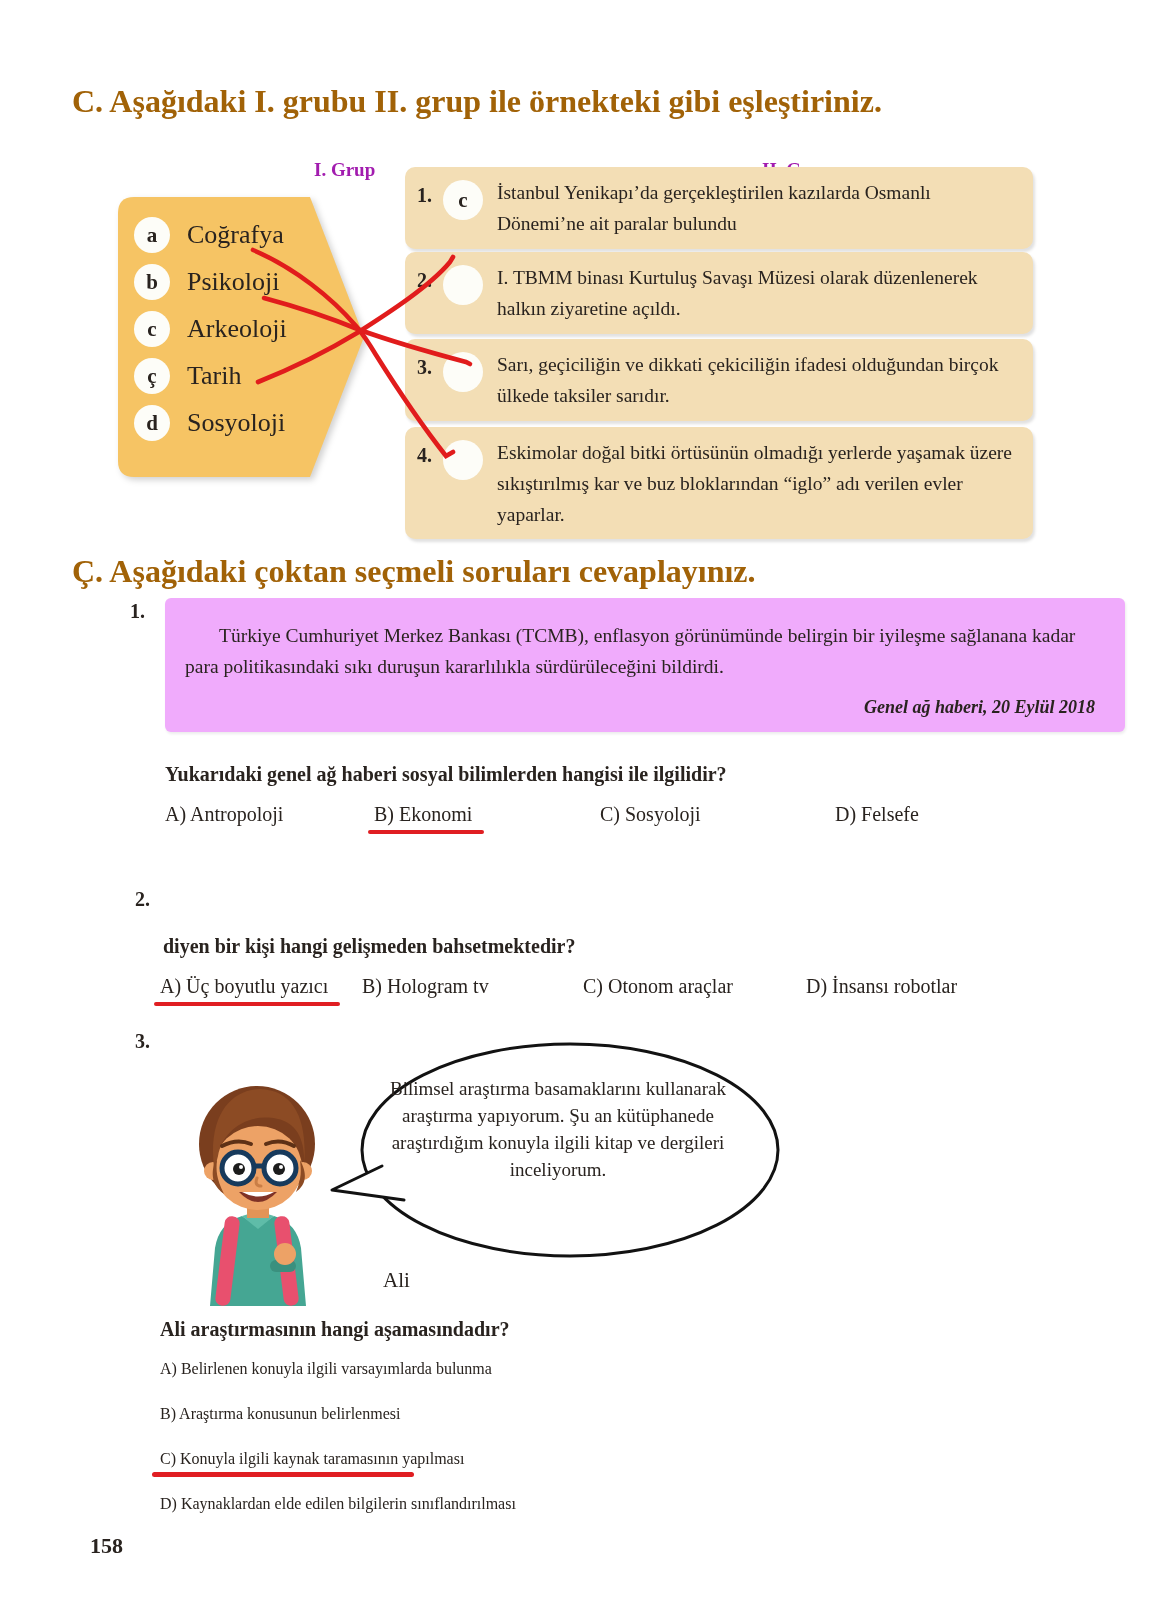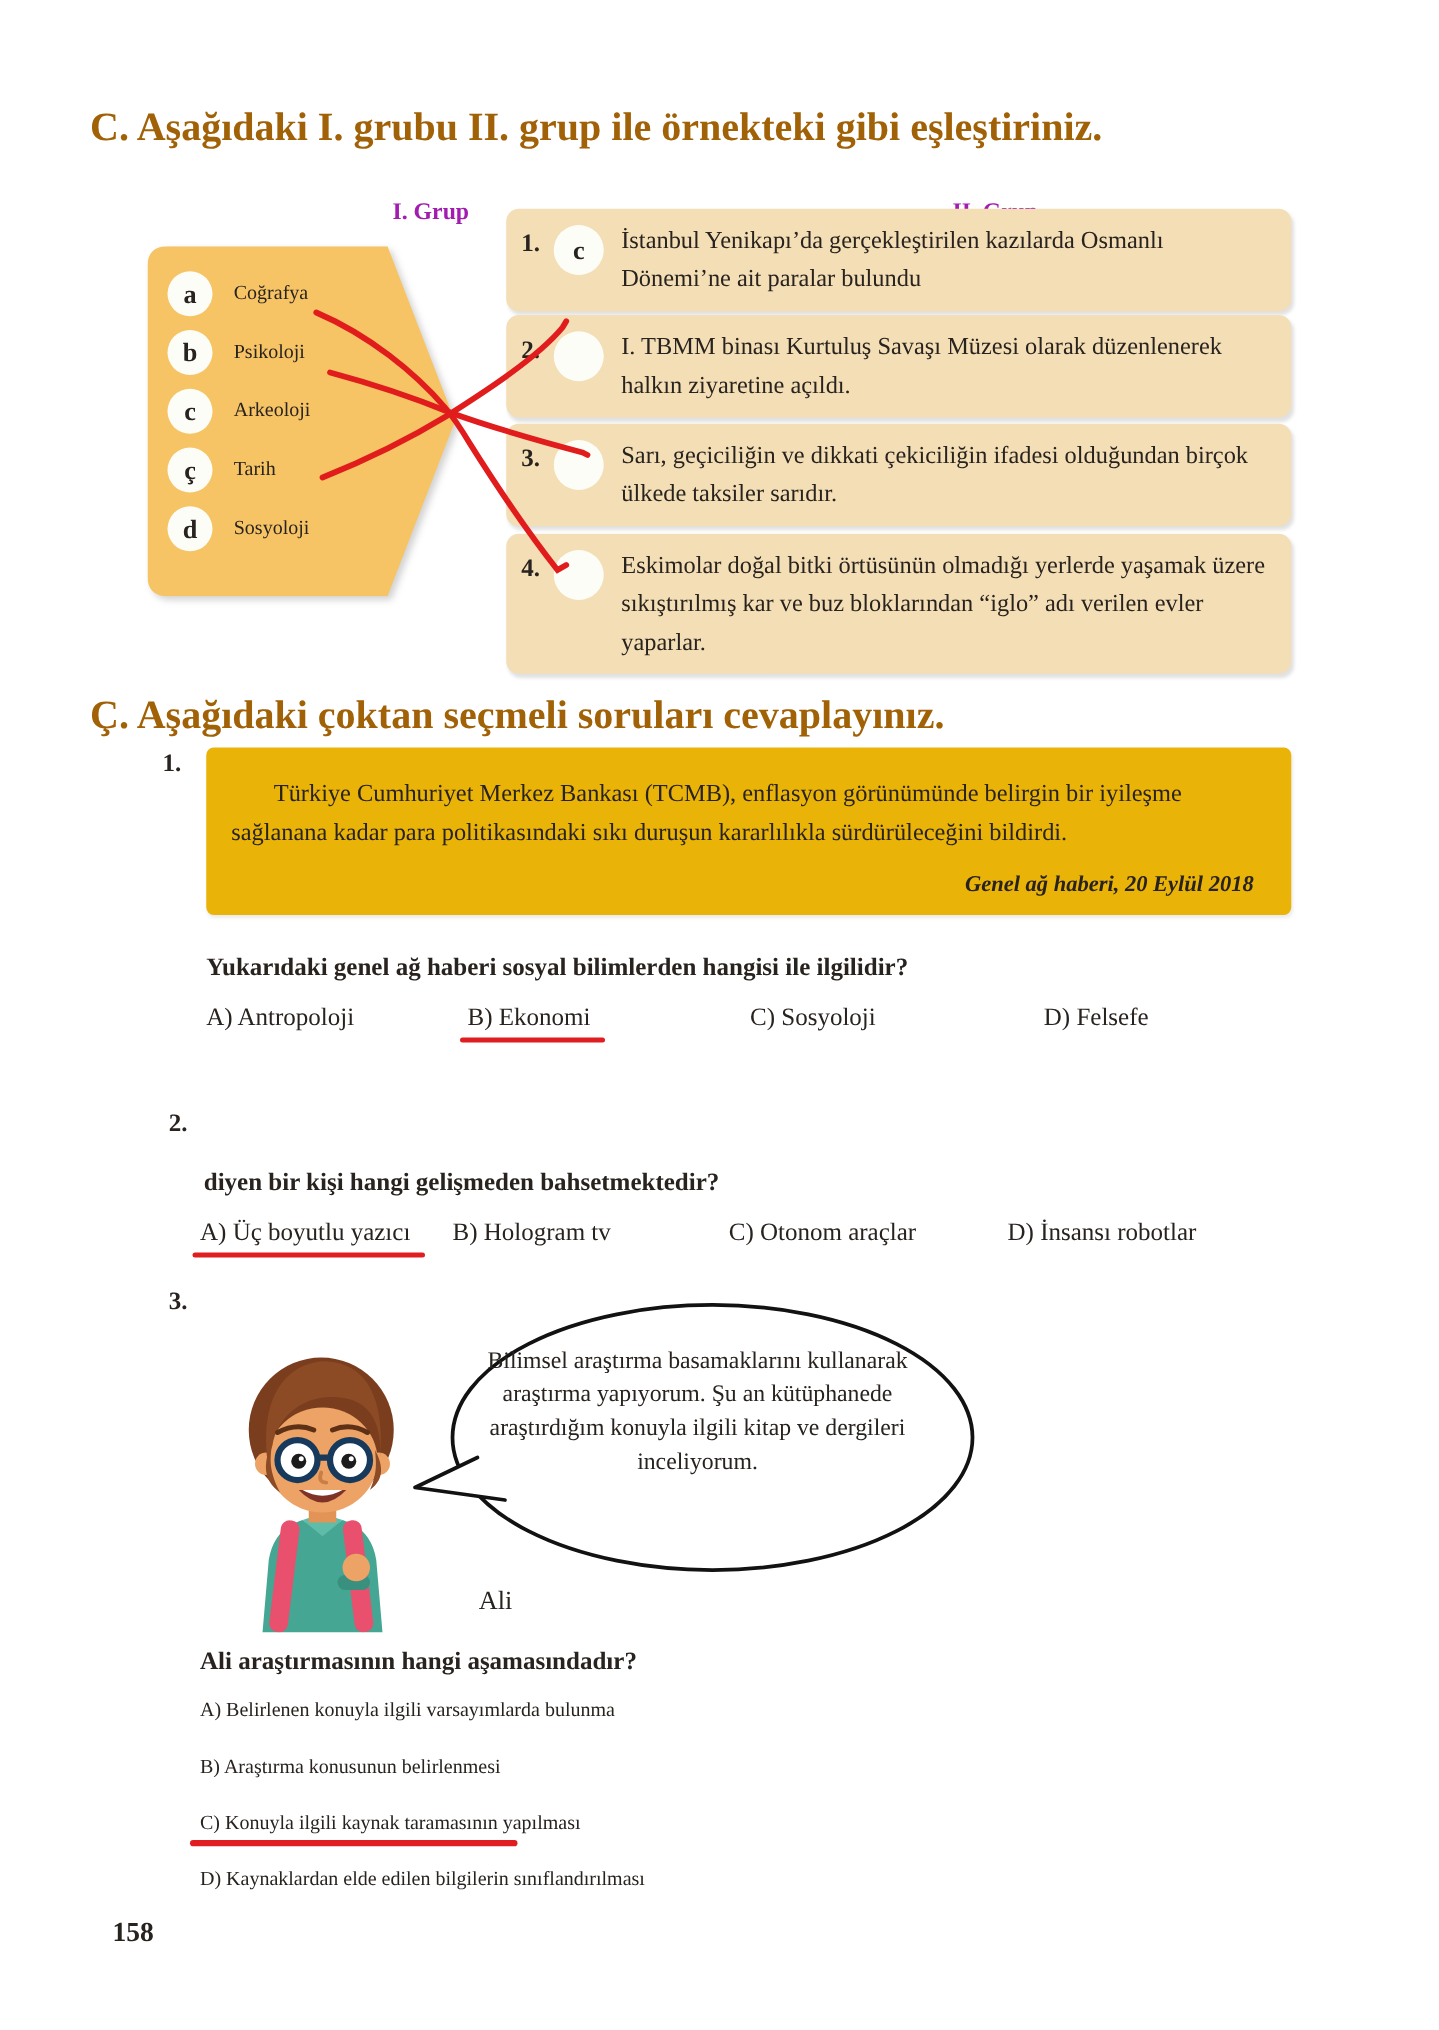--- a/index.html
+++ b/index.html
@@ -8,31 +8,31 @@
 
   
   .sec-heading{position:absolute;left:72px;font-weight:bold;font-size:32px;color:#a16207;}
   .grp-title{position:absolute;top:123px;font-weight:bold;font-size:19px;color:#a21caf;margin-top:36px;}
 
   
   .g1-panel{position:absolute;left:118px;top:197px;width:246px;height:280px;filter:drop-shadow(3px 3px 3px rgba(0,0,0,0.18));}
   .g1-items{position:absolute;left:134px;top:212px;width:200px;}
   .g1-row{display:flex;align-items:center;height:46px;margin-bottom:1px;}
   .g1-badge{width:36px;height:36px;border-radius:50%;background:#fdfdf8;display:flex;align-items:center;justify-content:center;font-weight:bold;font-size:21px;flex:0 0 36px;}
-  .g1-label{margin-left:17px;font-size:16px;}
+  .g1-label{margin-left:17px;font-size:26px;}
 
   
   .g2-item{position:absolute;left:405px;width:628px;background:#f3deb5;border-radius:10px;box-shadow:2px 3px 3px rgba(0,0,0,0.12);display:flex;align-items:flex-start;padding:11px 14px 9px 12px;box-sizing:border-box;}
   .g2-num{font-weight:bold;font-size:20px;margin-top:6px;width:26px;flex:0 0 26px;}
   .g2-circle{width:40px;height:40px;border-radius:50%;background:#fdfdf8;flex:0 0 40px;margin-top:2px;display:flex;align-items:center;justify-content:center;font-weight:bold;font-size:21px;}
   .g2-text{margin-left:14px;font-size:19.5px;line-height:1.58;}
 
   
   .q-num{position:absolute;font-weight:bold;font-size:20px;}
-  .news-box{position:absolute;left:165px;top:598px;width:868px;height:134px;background:#eab308;border-radius:6px;box-shadow:1px 2px 3px rgba(0,0,0,0.08);box-sizing:border-box;padding:22px 28px 14px 20px;}
+  .news-box{position:absolute;left:165px;top:598px;width:960px;height:134px;background:#f0abfc;border-radius:6px;box-shadow:1px 2px 3px rgba(0,0,0,0.08);box-sizing:border-box;padding:22px 28px 14px 20px;}
   .news-text{font-size:19.5px;line-height:1.6;text-indent:34px;}
   .news-source{position:absolute;right:30px;bottom:14px;font-weight:bold;font-style:italic;font-size:18px;}
   .q-question{position:absolute;font-weight:bold;font-size:20px;}
   .q-option{position:absolute;font-size:20px;white-space:nowrap;}
   .u-red{position:relative;}
   .u-red::after{content:"";position:absolute;left:-6px;right:-12px;bottom:-9px;height:4.5px;background:#e01e22;border-radius:3px;}
   .u-red-fixed::after{content:"";position:absolute;left:-8px;width:262px;bottom:-9px;height:5px;background:#e01e22;border-radius:3px;}
 
   
   .bubble-text{position:absolute;left:382px;top:1076px;width:352px;text-align:center;font-size:19px;line-height:1.42;}

